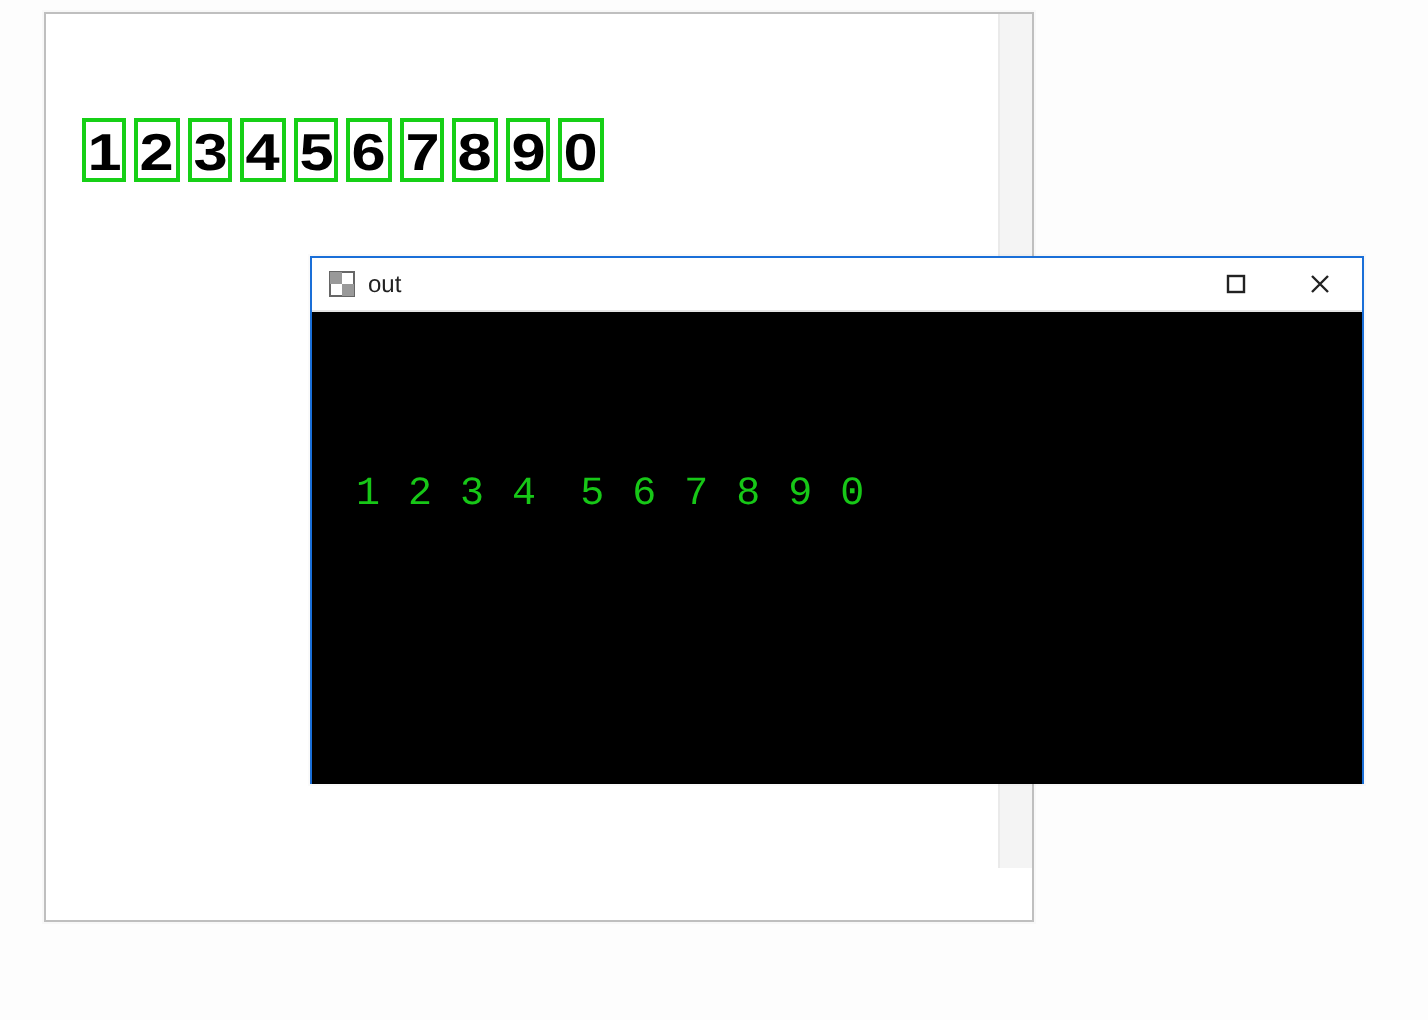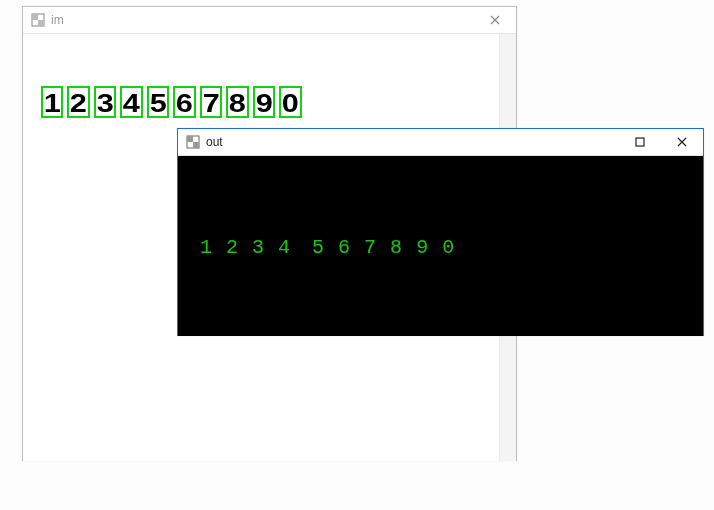--- a/index.html
+++ b/index.html
@@ -114,23 +114,22 @@
     left:0; right:0;
     height:16px;
     background:#f4f4f4;
   }
 
   
   #win-out {
     left: 155px;
     top: 128px;
     width: 527px;
-    height: 208px;
+    height: 264px;
     border-color: #1a6fd8;
-    margin-left: 22px;
   }
   #win-out .titlebar {
     color: #222;
   }
   #win-out .client {
     width: 100%;
     height: calc(100% - 26px);
     background: #000;
     position: relative;
   }
@@ -151,38 +150,20 @@
   }
 
   .app-icon-svg { width:14px; height:14px; }
 </style>
 </head>
 <body>
 
 <div class="desktop">
 
   <div id="win-im" class="win">
-    <div class="titlebar">
-      <span class="icon">
-        <svg class="app-icon-svg" viewBox="0 0 14 14">
-          <rect x="1" y="1" width="12" height="12" fill="#fff" stroke="#888" stroke-width="1"></rect>
-          <rect x="1" y="1" width="6" height="6" fill="#bbb"></rect>
-          <rect x="7" y="7" width="6" height="6" fill="#bbb"></rect>
-        </svg>
-      </span>
-      <span class="title">im</span>
-      <span class="spacer"></span>
-      <div class="ctrls">
-        <div class="ctrl">
-          <svg width="10" height="10" viewBox="0 0 10 10">
-              <path d="M1 1 L9 9 M9 1 L1 9" stroke="#888" stroke-width="1.2" fill="none"></path>
-            </svg>
-        </div>
-      </div>
-    </div>
     <div class="client">
       <div class="digits-boxed">
         <div class="dbox"><span>1</span></div>
         <div class="dbox"><span>2</span></div>
         <div class="dbox"><span>3</span></div>
         <div class="dbox"><span>4</span></div>
         <div class="dbox"><span>5</span></div>
         <div class="dbox"><span>6</span></div>
         <div class="dbox"><span>7</span></div>
         <div class="dbox"><span>8</span></div>

